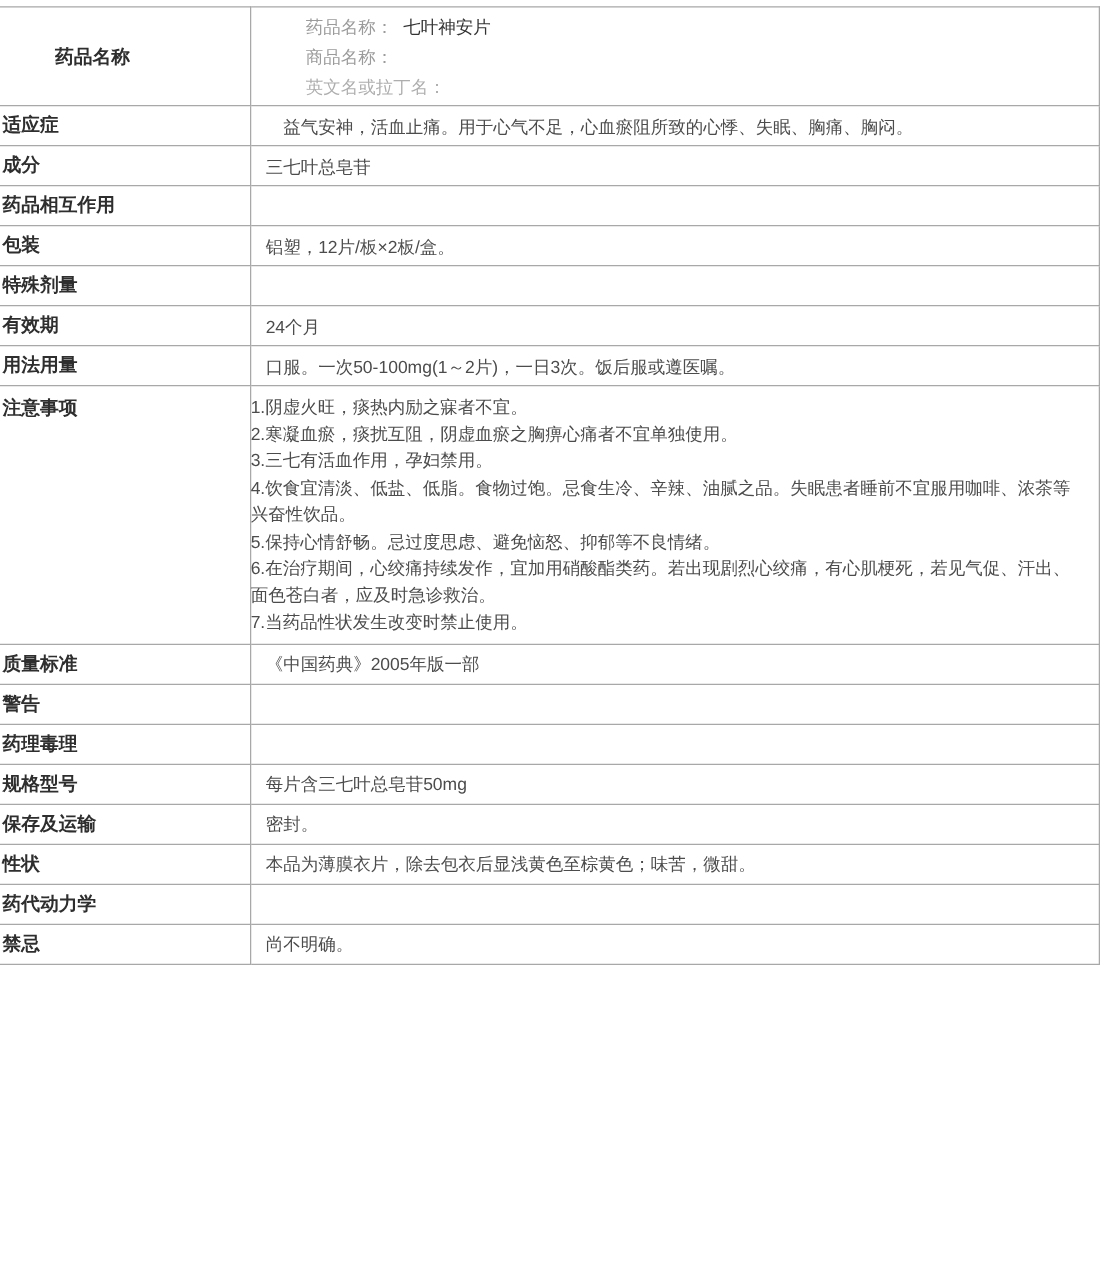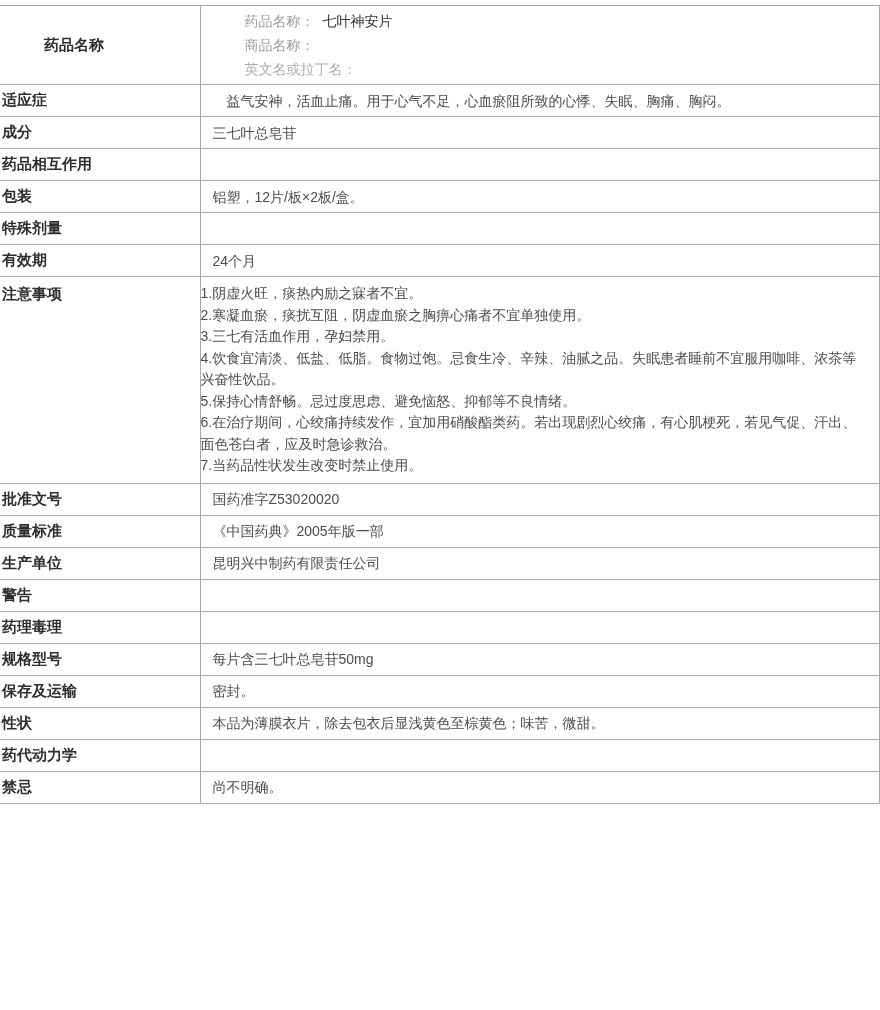--- a/index.html
+++ b/index.html
@@ -105,42 +105,38 @@
         </tr>
         <tr>
           <td class="label">特殊剂量</td>
           <td class="value"></td>
         </tr>
         <tr>
           <td class="label">有效期</td>
           <td class="value">24个月</td>
         </tr>
         <tr>
+          <td class="label">用法用量</td>
+          <td class="value">口服。一次50-100mg(1～2片)，一日3次。饭后服或遵医嘱。</td>
+        </tr>
+        <tr>
           <td class="label top">注意事项</td>
           <td class="value notes">
             <div class="note-line">1.阴虚火旺，痰热内励之寐者不宜。</div>
             <div class="note-line">2.寒凝血瘀，痰扰互阻，阴虚血瘀之胸痹心痛者不宜单独使用。</div>
             <div class="note-line">3.三七有活血作用，孕妇禁用。</div>
             <div class="note-line">4.饮食宜清淡、低盐、低脂。食物过饱。忌食生冷、辛辣、油腻之品。失眠患者睡前不宜服用咖啡、浓茶等兴奋性饮品。</div>
             <div class="note-line">5.保持心情舒畅。忌过度思虑、避免恼怒、抑郁等不良情绪。</div>
             <div class="note-line">6.在治疗期间，心绞痛持续发作，宜加用硝酸酯类药。若出现剧烈心绞痛，有心肌梗死，若见气促、汗出、面色苍白者，应及时急诊救治。</div>
             <div class="note-line">7.当药品性状发生改变时禁止使用。</div>
           </td>
         </tr>
         <tr>
-          <td class="label">批准文号</td>
-          <td class="value">国药准字Z53020020</td>
-        </tr>
-        <tr>
           <td class="label">质量标准</td>
           <td class="value">《中国药典》2005年版一部</td>
-        </tr>
-        <tr>
-          <td class="label">生产单位</td>
-          <td class="value">昆明兴中制药有限责任公司</td>
         </tr>
         <tr>
           <td class="label">警告</td>
           <td class="value"></td>
         </tr>
         <tr>
           <td class="label">药理毒理</td>
           <td class="value"></td>
         </tr>
         <tr>

